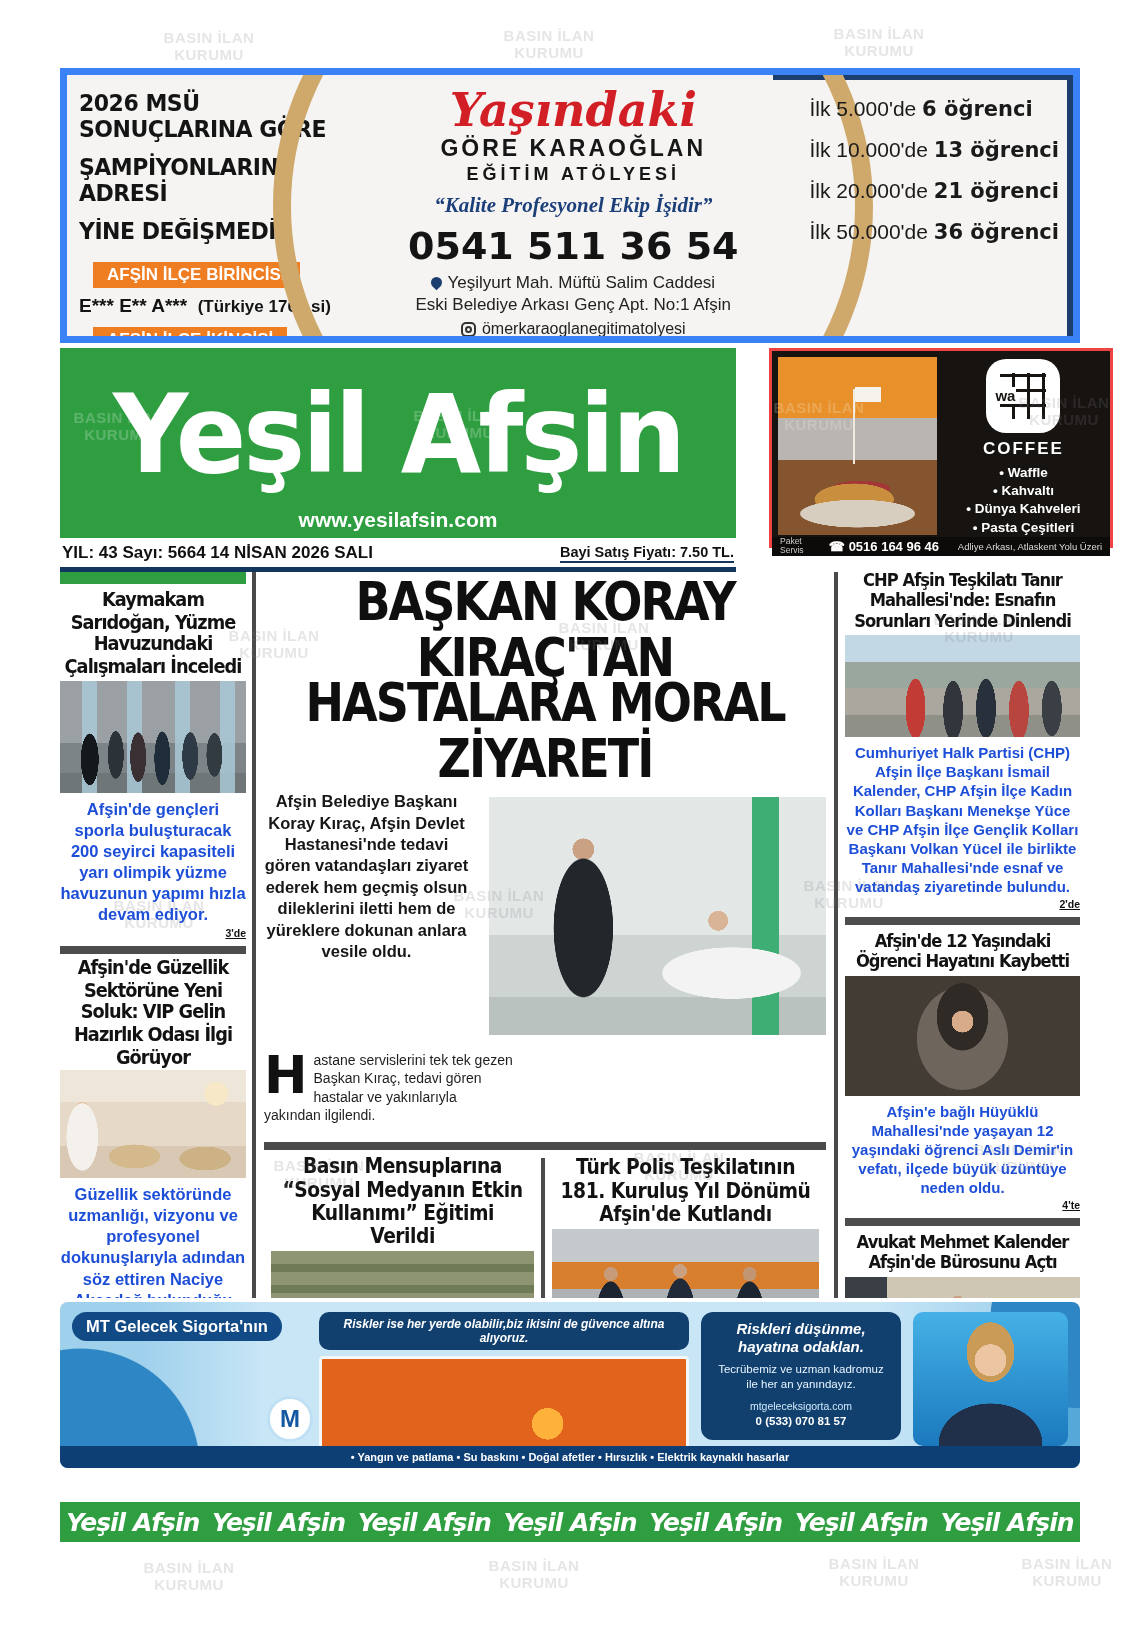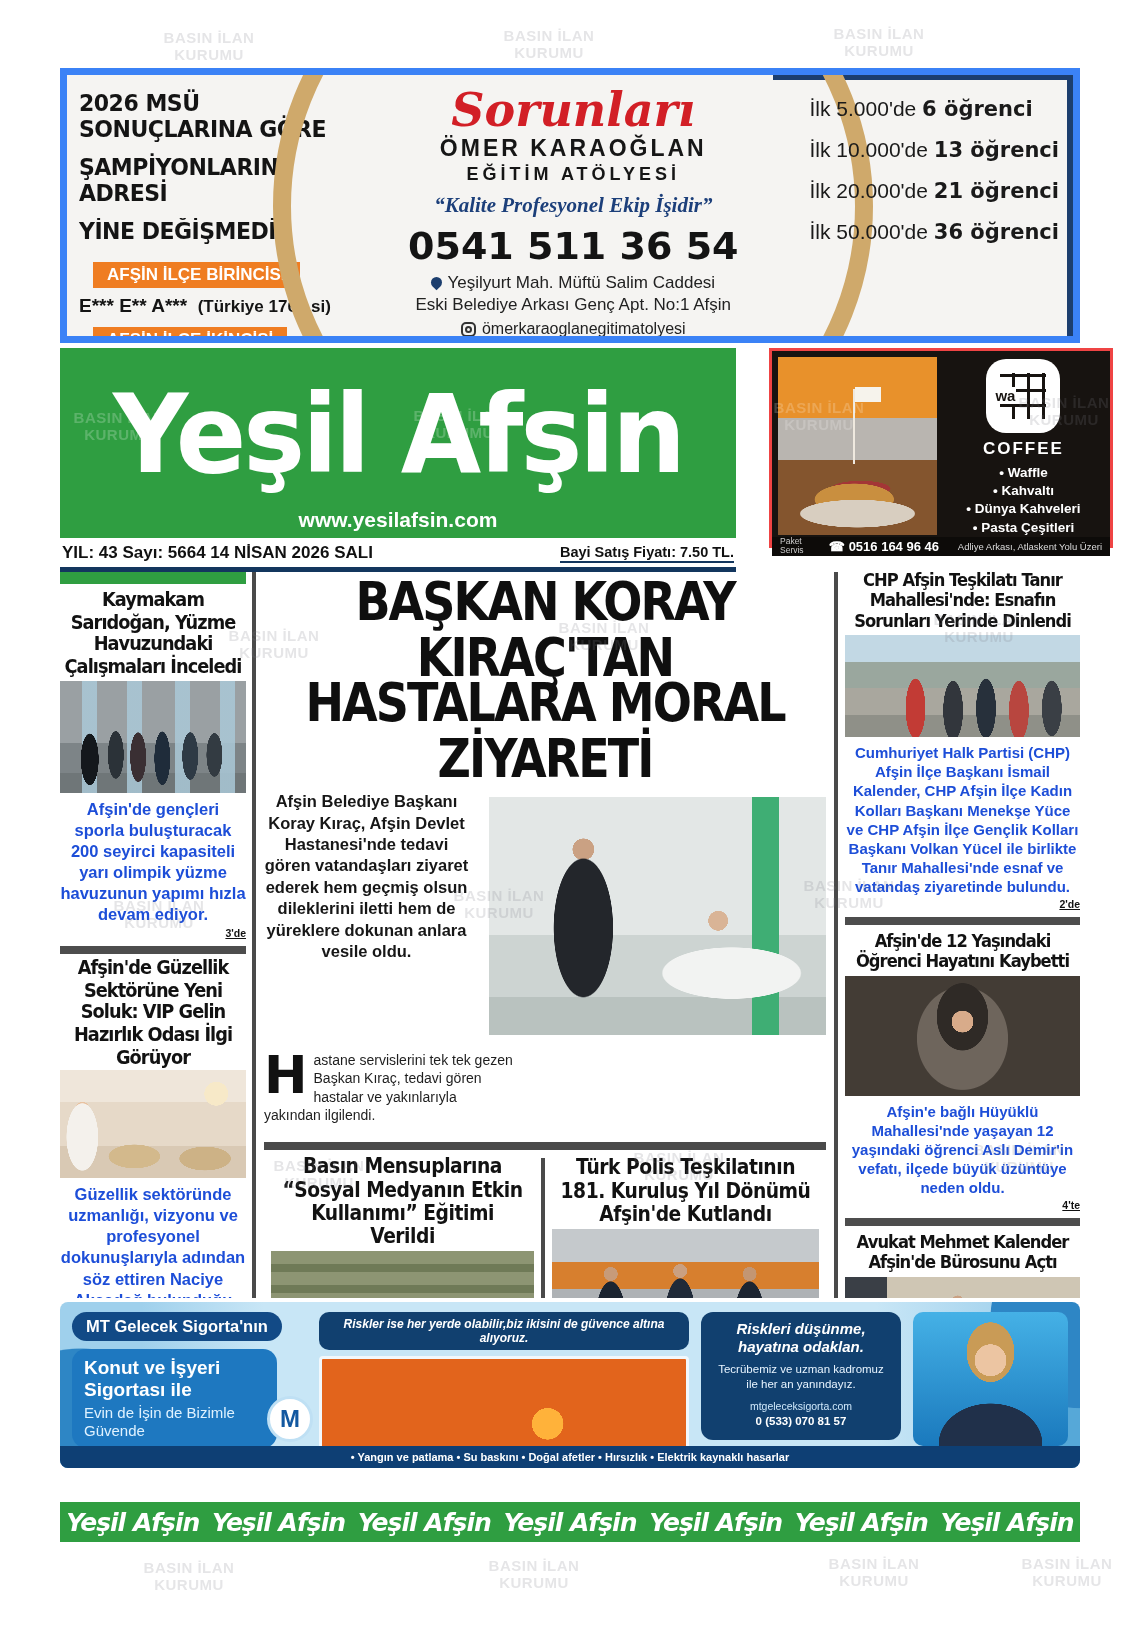--- a/index.html
+++ b/index.html
@@ -282,22 +282,22 @@
     <div class="ta-badge">AFŞİN İLÇE BİRİNCİSİ</div>
     <div class="ta-result">
       <span>E*** E** A***</span>
       &nbsp;<span class="note">(Türkiye 1767.si)</span>
     </div>
     <div class="ta-badge">AFŞİN İLÇE İKİNCİSİ</div>
     
   </div>
   <div class="ta-center">
     <div class="ring"></div>
-    <div class="ta-script">Sorunları</div>
-    <div class="ta-brand">ÖMER KARAOĞLAN</div>
+    <div class="ta-script">Yaşındaki</div>
+    <div class="ta-brand">GÖRE KARAOĞLAN</div>
     <div class="ta-brand-sub">EĞİTİM ATÖLYESİ</div>
     <div class="ta-slogan">“Kalite Profesyonel Ekip İşidir”</div>
     <div class="ta-phone">0541 511 36 54</div>
     <div class="ta-addr">
       <span class="pin"></span><span>Yeşilyurt Mah. Müftü Salim Caddesi</span>
     </div>
     <div class="ta-addr2">Eski Belediye Arkası Genç Apt. No:1 Afşin</div>
     <div class="ta-ig">
       <span class="ig-icon"></span>
       <span>ömerkaraoglanegitimatolyesi</span>
@@ -414,24 +414,20 @@
       <div class="photo ph-office"></div>
 
     </div>
   </div>
 </div>
 
 <div class="sigorta">
   <div class="sg-inner">
     <div class="sg-left">
       <div class="sg-pill">MT Gelecek Sigorta'nın</div>
-      <div class="sg-box">
-        <div class="b1">Konut  ve İşyeri Sigortası ile</div>
-        <div class="b2">Evin de İşin de Bizimle Güvende</div>
-      </div>
       <div class="sg-logo">M</div>
     </div>
     <div class="sg-center">
       <div class="sg-tag">Riskler ise her yerde olabilir,biz ikisini de güvence altına alıyoruz.</div>
       <div class="ph-fire"></div>
     </div>
     <div class="sg-right">
       <div class="sg-rbox">
         <div class="sg-rtitle">Riskleri düşünme, hayatına odaklan.</div>
         <div class="sg-rtext">Tecrübemiz ve uzman kadromuz  ile her an yanındayız.</div>

